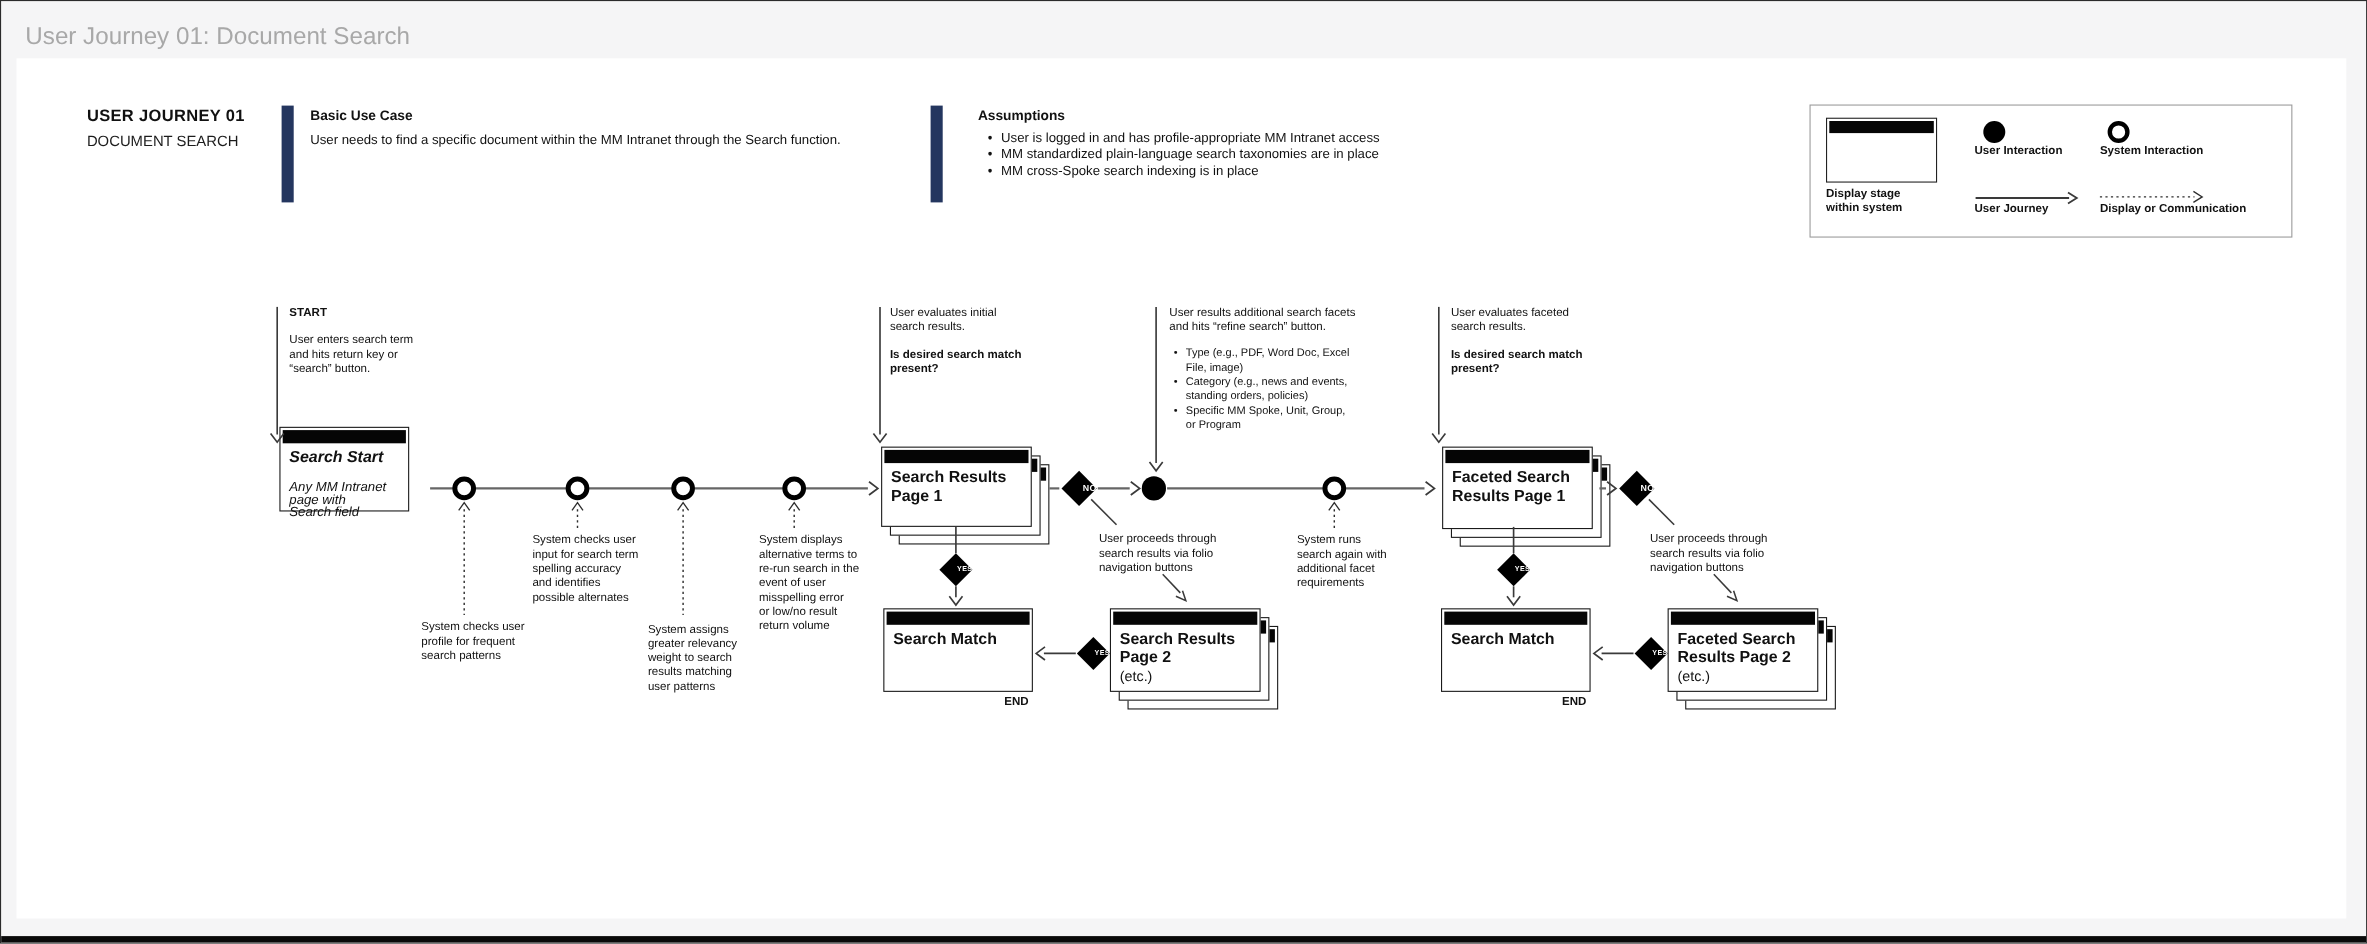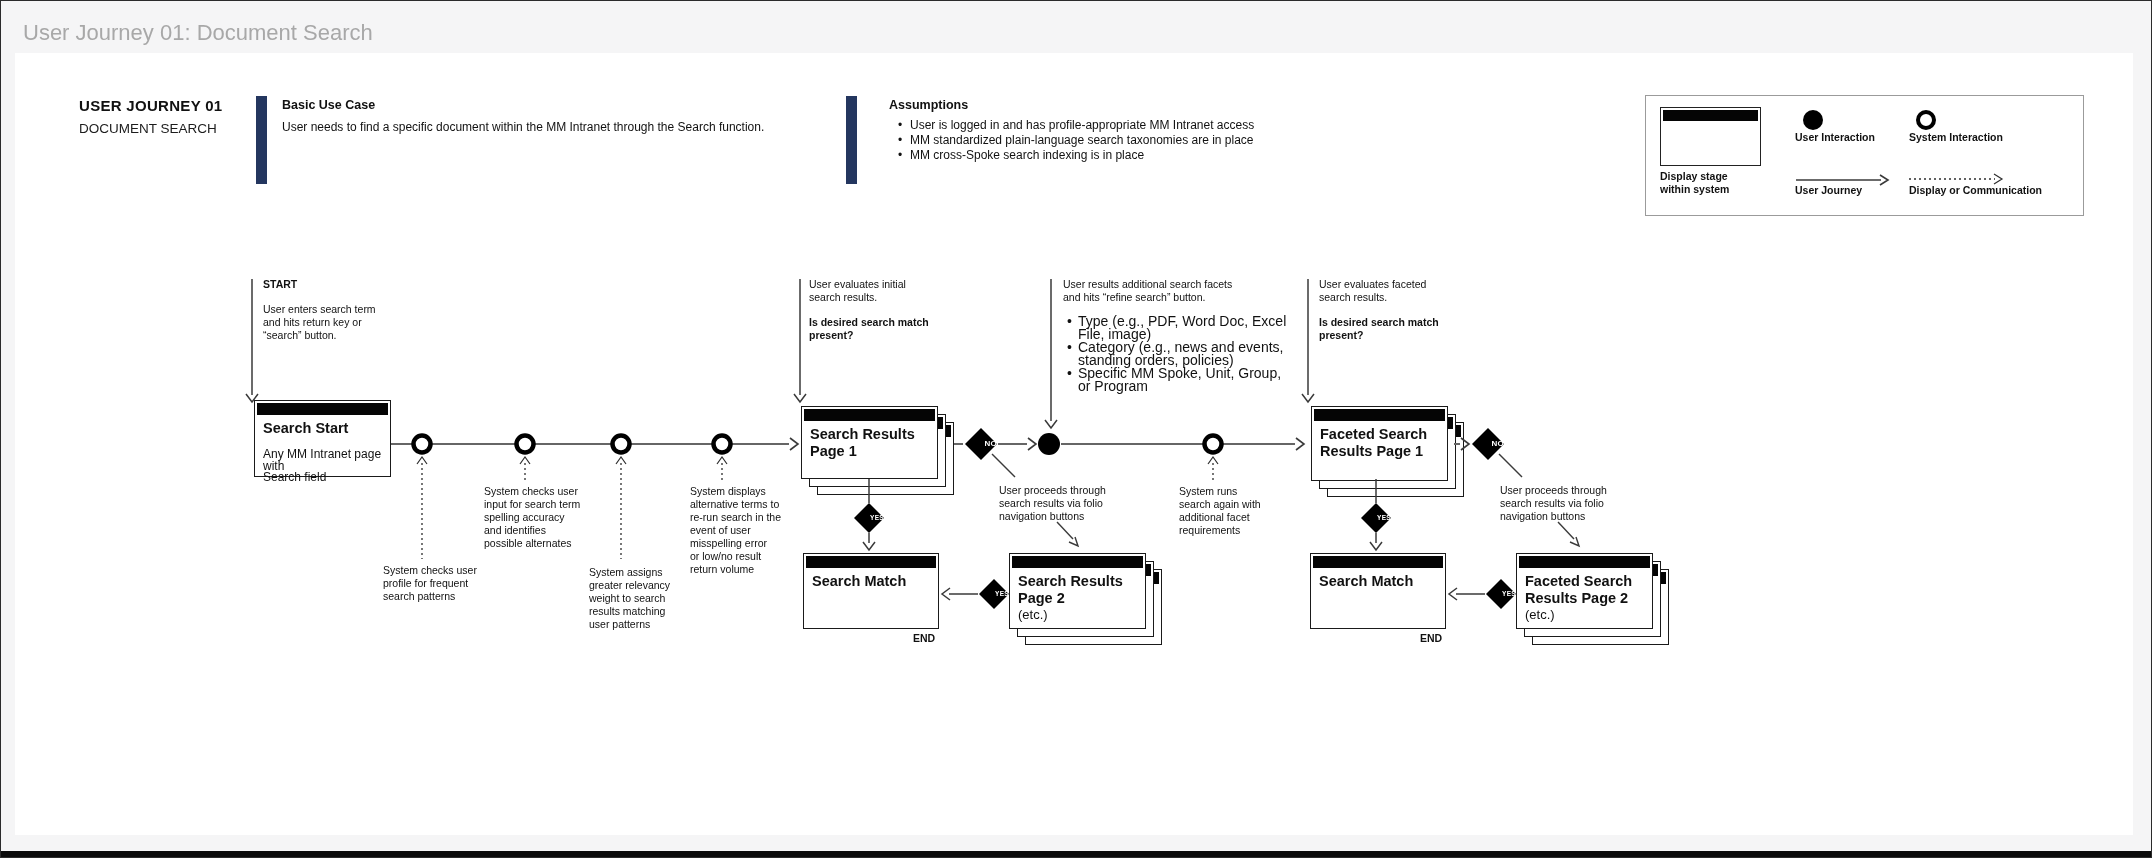--- a/index.html
+++ b/index.html
@@ -40,21 +40,21 @@
   .stage-suffix { margin:0 8px; font-size:13px; line-height:16px; }
   .stack { position:absolute; }
   .layer { position:absolute; width:100%; height:100%; }
   .layer.l3 { left:16px; top:16px; }
   .layer.l2 { left:8px; top:8px; }
   .layer.l1 { left:0; top:0; }
 
   
   .ann { font-size:10.5px; line-height:13px; }
   .b { font-weight:bold; }
-  .facet-list { left:1066px; top:314px; margin:0; padding:0; list-style:none; font-size:14px; line-height:13px; }
+  .facet-list { left:1066px; top:314px; margin:0; padding:0; list-style:none; font-size:10px; line-height:13px; }
   .facet-list li { position:relative; padding-left:11px; white-space:pre-line; }
   .facet-list li::before { content:"•"; position:absolute; left:0; }
   .dlabel { position:absolute; color:#fff; font-weight:bold; text-align:center; letter-spacing:.3px; }
   .dlabel.no  { width:32px; font-size:8px; }
   .dlabel.yes { width:30px; font-size:6.5px; }
 
   .overlay { position:absolute; left:0; top:0; pointer-events:none; }
   .z1 { z-index:1; } .z2 { z-index:2; } .z3 { z-index:3; } .z4 { z-index:4;text-align:right; }
 </style>
 </head>
@@ -82,21 +82,21 @@
   <div class="abs stage-icon z3">
       <div class="hd"></div>
     </div>
   <div class="abs legend-label pre z3" style="left:1659px;top:169px;">Display stage
 within system</div>
   <div class="abs legend-label z3" style="left:1794px;top:130px;">User Interaction</div>
   <div class="abs legend-label z3" style="left:1908px;top:130px;">System Interaction</div>
   <div class="abs legend-label z3" style="left:1794px;top:183px;">User Journey</div>
   <div class="abs legend-label z3" style="left:1908px;top:183px;">Display or Communication</div>
 
-  <div class="stage z2" style="left:253px;top:399px;width:137px;height:77px;">
+  <div class="stage z2" style="left:253px;top:387px;width:118px;height:77px;font-style:italic;">
     <div class="hd"></div>
     <div class="stage-title">Search Start</div>
     <div class="stage-sub pre">Any MM Intranet page with
 Search field</div>
   </div>
 
   <div class="stack z2" style="left:800px;top:405px;width:137px;height:73px;">
     <div class="layer l3">
         <div class="hd"></div>
       </div>

